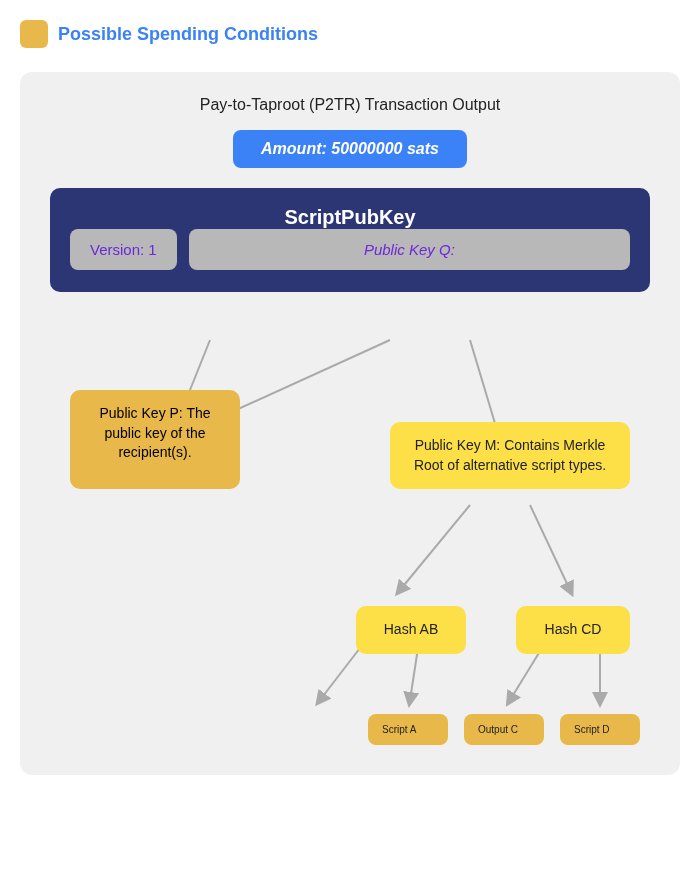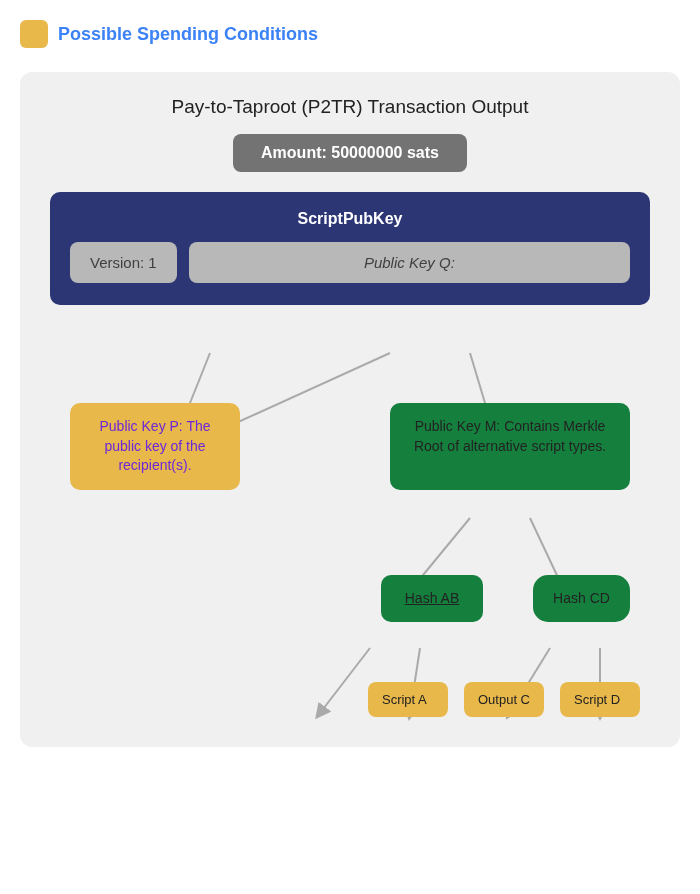--- a/index.html
+++ b/index.html
@@ -32,94 +32,95 @@
     }
 
     .outer-container {
       background: #f0f0f0;
       border-radius: 12px;
       padding: 24px 30px 30px;
       text-align: center;
     }
 
     .outer-title {
-      font-size: 19px;
+      font-size: 16px;
       font-weight: 500;
       color: #222;
       margin-bottom: 16px;
     }
 
     .amount-badge {
       display: inline-block;
-      background: #737373;
+      background: #3b82f6;
       color: #fff;
       font-weight: 700;
       font-size: 16px;
       padding: 10px 28px;
       border-radius: 8px;
       margin-bottom: 20px;
+      font-style: italic;
     }
 
     .scriptpubkey-box {
       background: #2D3675;
       border-radius: 10px;
       padding: 18px 20px 22px;
       color: #fff;
     }
 
     .scriptpubkey-title {
-      font-size: 16px;
+      font-size: 20px;
       font-weight: 600;
       color: #fff;
-      margin-bottom: 14px;
     }
 
     .scriptpubkey-row {
       display: flex;
       gap: 12px;
       justify-content: center;
     }
 
     .spk-cell {
       background: #b8b8b8;
       border-radius: 8px;
       padding: 12px 20px;
-      color: #404040;
+      color: #6d28d9;
       font-size: 15px;
       font-weight: 500;
     }
 
     .spk-cell-small { flex: 0 0 auto; }
     .spk-cell-large { flex: 1; font-style: italic; }
 
     .node-box {
       border-radius: 10px;
       padding: 14px 16px;
       font-size: 14px;
       font-weight: 500;
       text-align: center;
       line-height: 1.4;
     }
 
     .node-gold {
       background: #E8B84B;
-      color: #6d28d9;
+      color: #000000;
     }
 
     .node-gray {
-      background: #15803d;
+      background: #fde047;
       color: #222;
+      margin-top: 32px;
     }
 
     .node-small-gold {
       background: #E8B84B;
       color: #222;
       border-radius: 8px;
       padding: 10px 14px;
-      font-size: 13px;
+      font-size: 10px;
       font-weight: 500;
       min-width: 80px;
     }
   </style>
 </head>
 <body>
 
 <div class="header">
   <div class="header-icon"></div>
   <span class="header-title">Possible Spending Conditions</span>
@@ -172,24 +173,24 @@
   <div style="display:flex; justify-content:space-between; margin-top: -360px; padding: 0 30px;">
     <div class="node-box node-gold" style="width: 170px;">
       <span>Public Key P: The public key of the recipient(s).</span>
     </div>
     <div class="node-box node-gray" style="width: 240px;">
       <span>Public Key M: Contains Merkle Root of alternative script types.</span>
     </div>
   </div>
 
   <div style="display:flex; justify-content:flex-end; gap: 50px; padding-right: 30px; margin-top: 85px;">
-    <div class="node-box node-gray" style="width: 102px; text-decoration: underline;">
+    <div class="node-box node-gray" style="width: 110px;">
       <span>Hash AB</span>
     </div>
-    <div class="node-box node-gray" style="width: 97px; border-radius: 15px;">
+    <div class="node-box node-gray" style="width: 114px;">
       <span>Hash CD</span>
     </div>
   </div>
 
   <div style="display:flex; justify-content:flex-end; gap: 16px; padding-right: 20px; margin-top: 60px;">
     <div class="node-small-gold">
       <span>Script A</span>
     </div>
     <div class="node-small-gold">
       <span>Output C</span>

